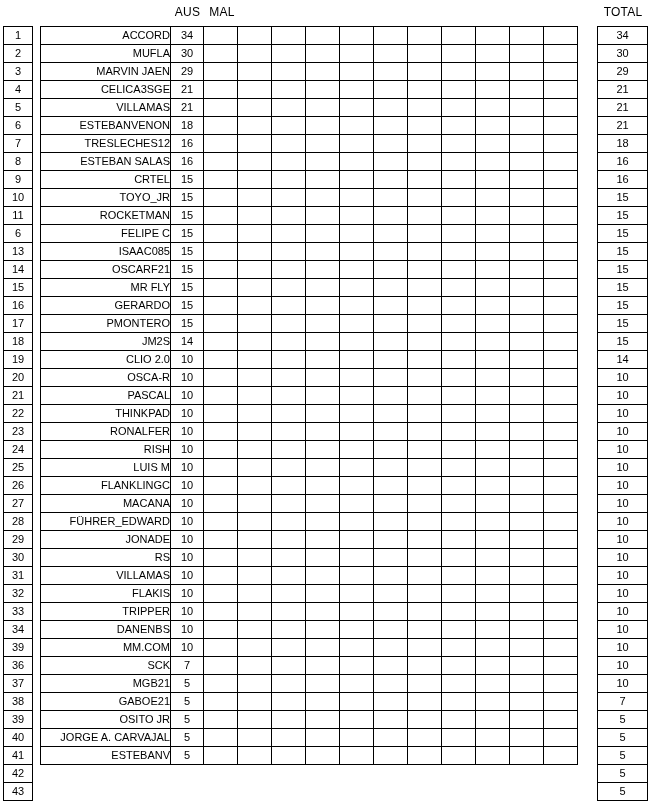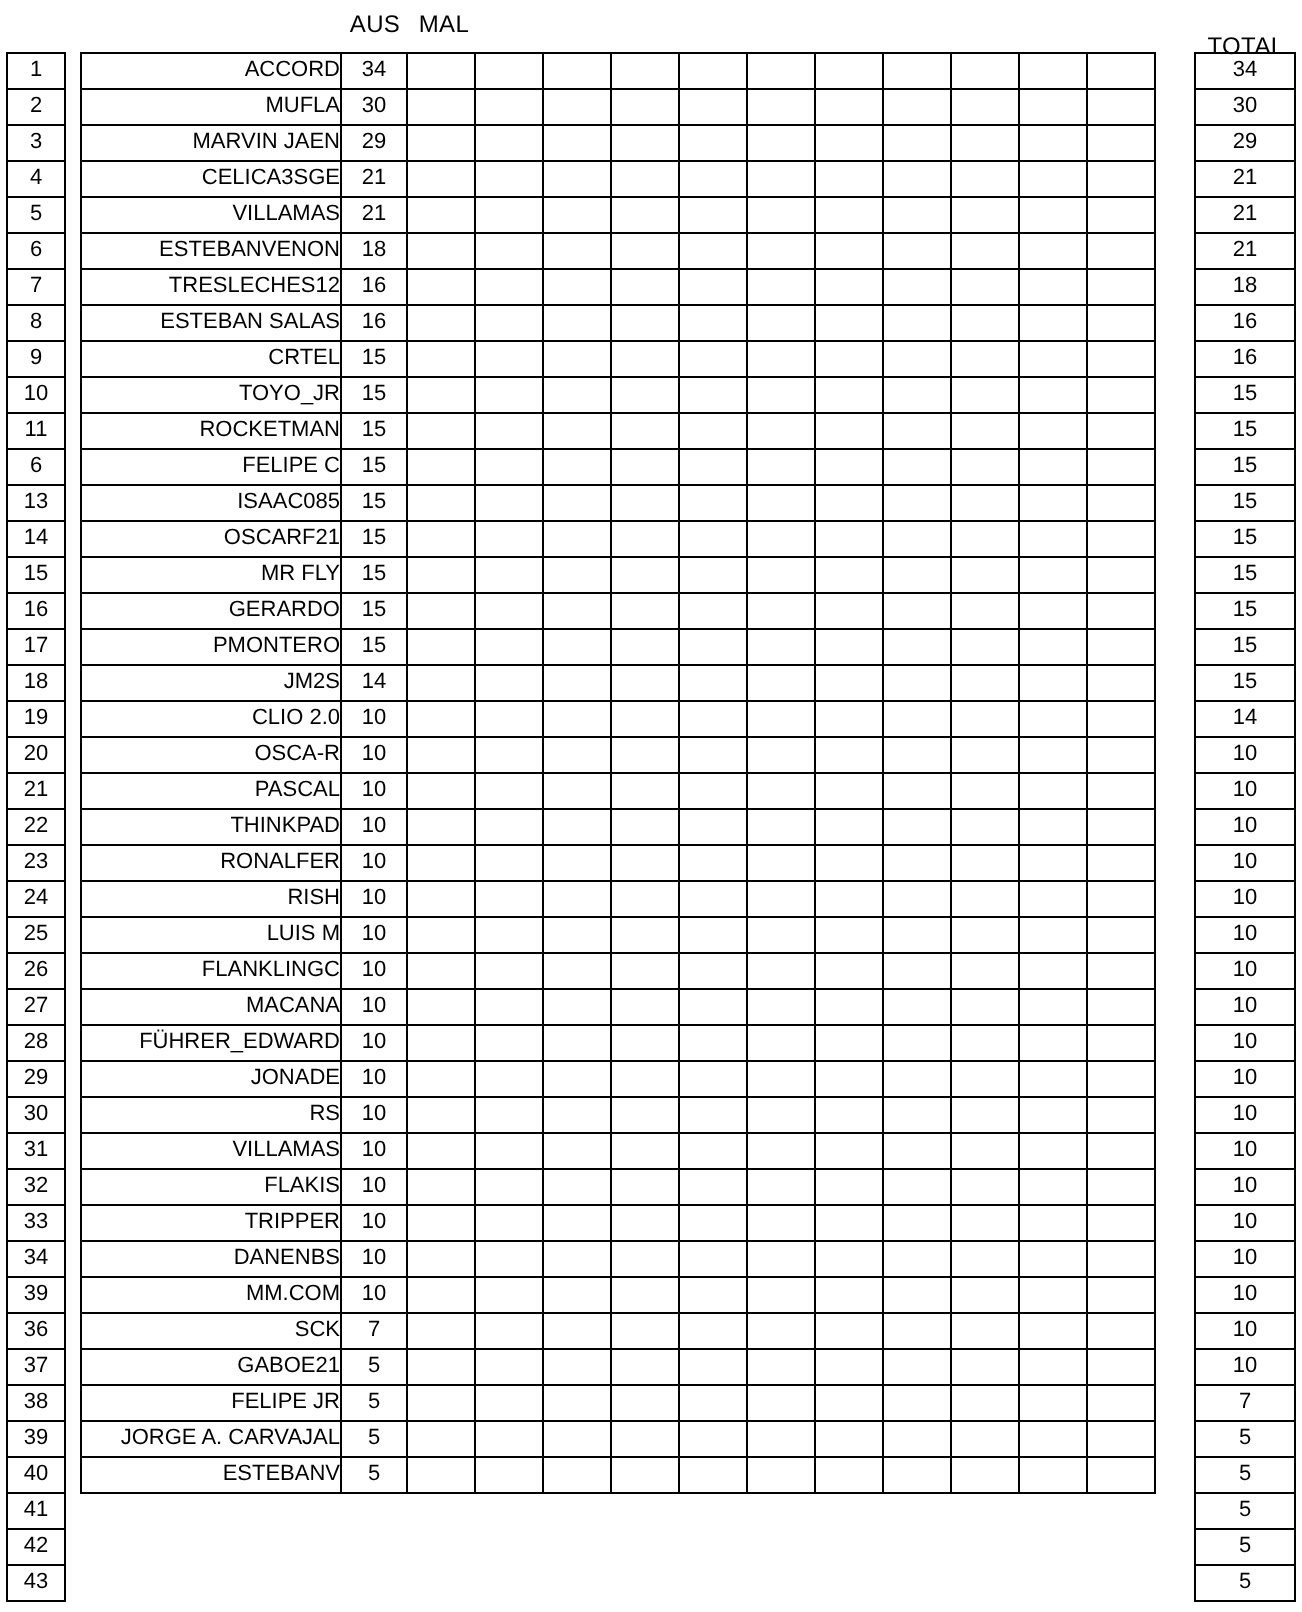--- a/index.html
+++ b/index.html
@@ -22,21 +22,21 @@
     top: 4px;
     height: 16px;
     line-height: 16px;
     font-size: 12px;
     text-align: center;
     letter-spacing: 0.2px;
     white-space: nowrap;
   }
   .hdr-aus   { left: 171px; width: 33px; }
   .hdr-mal   { left: 205px; width: 34px; text-align: center; }
-  .hdr-total { left: 597px; width: 52px; margin-top: 11px; }
+  .hdr-total { left: 597px; width: 52px; }
 
   table.grid {
     position: absolute;
     top: 26px;
     border-collapse: collapse;
     table-layout: fixed;
   }
   table.grid tr { height: 18px; }
   table.grid td {
     border: 1.5px solid #000000;
@@ -743,36 +743,51 @@
           <td class="num"></td>
           <td class="num"></td>
           <td class="num"></td>
           <td class="num"></td>
           <td class="num"></td>
           <td class="num"></td>
           <td class="num"></td>
           <td class="num"></td>
         </tr>
         <tr>
+          <td class="name">MGB21</td>
+          <td class="num">5</td>
+        <td class="num"></td>
+          <td class="num"></td>
+          <td class="num"></td>
+          <td class="num"></td>
+          <td class="num"></td>
+          <td class="num"></td>
+          <td class="num"></td>
+          <td class="num"></td>
+          <td class="num"></td>
+          <td class="num"></td>
+          <td class="num"></td>
+        </tr>
+        <tr>
           <td class="name">GABOE21</td>
           <td class="num">5</td>
         <td class="num"></td>
           <td class="num"></td>
           <td class="num"></td>
           <td class="num"></td>
           <td class="num"></td>
           <td class="num"></td>
           <td class="num"></td>
           <td class="num"></td>
           <td class="num"></td>
           <td class="num"></td>
           <td class="num"></td>
         </tr>
         <tr>
-          <td class="name">FELIPE JR</td>
+          <td class="name">OSITO JR</td>
           <td class="num">5</td>
         <td class="num"></td>
           <td class="num"></td>
           <td class="num"></td>
           <td class="num"></td>
           <td class="num"></td>
           <td class="num"></td>
           <td class="num"></td>
           <td class="num"></td>
           <td class="num"></td>

